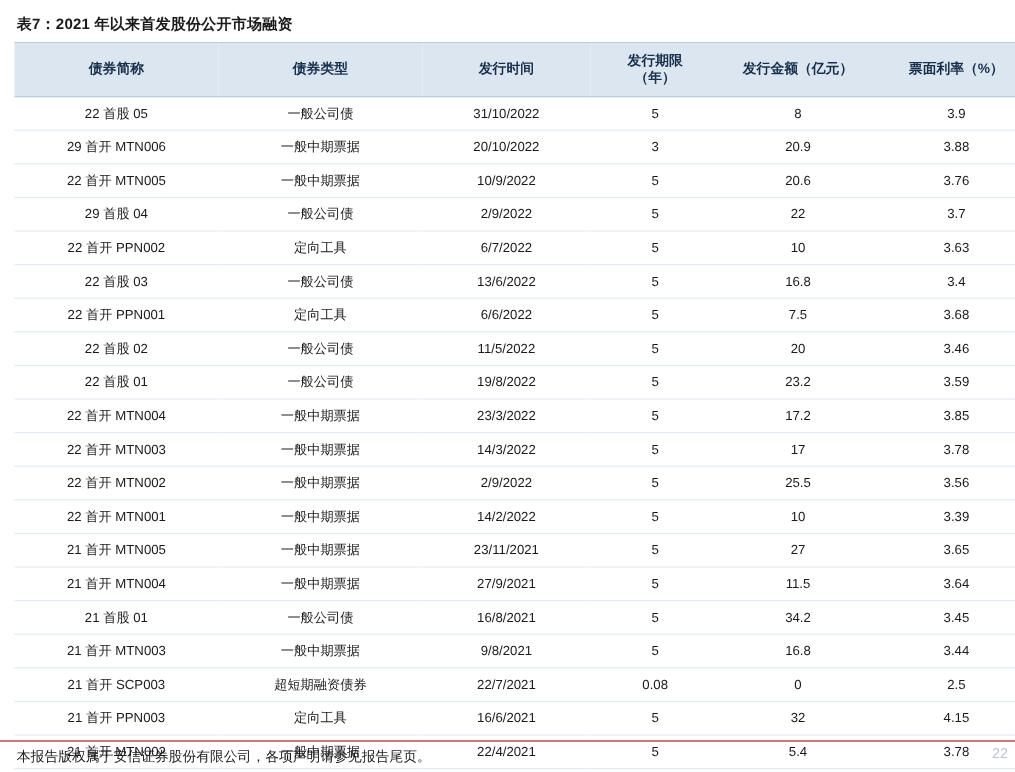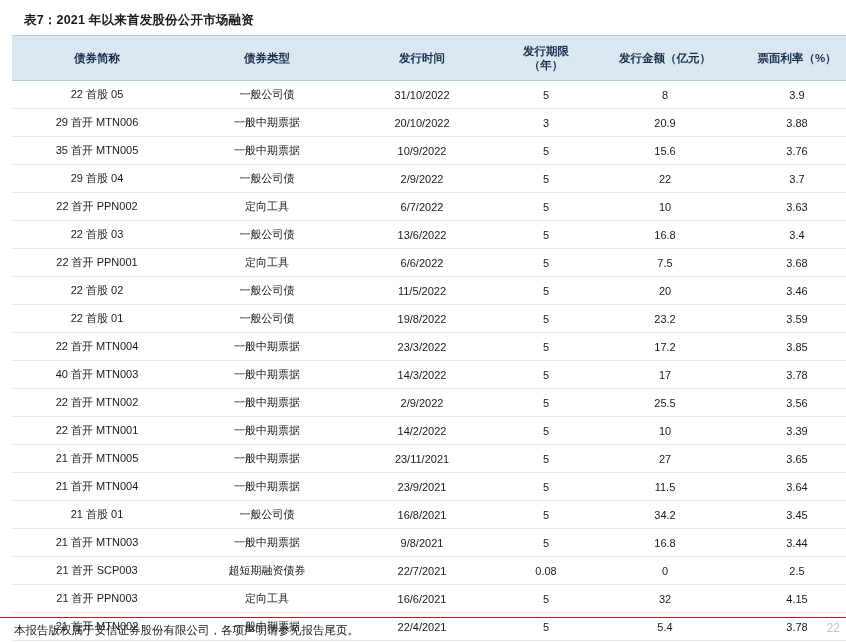--- a/index.html
+++ b/index.html
@@ -20,21 +20,21 @@
     height: 643px;
     position: relative;
     box-sizing: border-box;
     padding: 10px 12px 0 12px;
   }
   .table-title {
     font-size: 12.5px;
     font-weight: bold;
     color: #1a1a1a;
     letter-spacing: 0.2px;
-    margin: 2px 0 6px 12px;
+    margin: 2px 0 6px 2px;
     white-space: nowrap;
   }
   table.data {
     border-collapse: collapse;
     width: 822px;
     table-layout: fixed;
   }
   table.data thead th {
     background: #dce6f1;
     border-top: 1px solid #b9cbe0;
@@ -130,25 +130,25 @@
         </tr>
         <tr>
           <td>29 首开 MTN006</td>
           <td>一般中期票据</td>
           <td>20/10/2022</td>
           <td>3</td>
           <td>20.9</td>
           <td>3.88</td>
         </tr>
         <tr>
-          <td>35 首开 MTN005</td>
+          <td>22 首开 MTN005</td>
           <td>一般中期票据</td>
           <td>10/9/2022</td>
           <td>5</td>
-          <td>15.6</td>
+          <td>20.6</td>
           <td>3.76</td>
         </tr>
         <tr>
           <td>29 首股 04</td>
           <td>一般公司债</td>
           <td>2/9/2022</td>
           <td>5</td>
           <td>22</td>
           <td>3.7</td>
         </tr>
@@ -194,21 +194,21 @@
         </tr>
         <tr>
           <td>22 首开 MTN004</td>
           <td>一般中期票据</td>
           <td>23/3/2022</td>
           <td>5</td>
           <td>17.2</td>
           <td>3.85</td>
         </tr>
         <tr>
-          <td>40 首开 MTN003</td>
+          <td>22 首开 MTN003</td>
           <td>一般中期票据</td>
           <td>14/3/2022</td>
           <td>5</td>
           <td>17</td>
           <td>3.78</td>
         </tr>
         <tr>
           <td>22 首开 MTN002</td>
           <td>一般中期票据</td>
           <td>2/9/2022</td>
@@ -228,21 +228,21 @@
           <td>21 首开 MTN005</td>
           <td>一般中期票据</td>
           <td>23/11/2021</td>
           <td>5</td>
           <td>27</td>
           <td>3.65</td>
         </tr>
         <tr>
           <td>21 首开 MTN004</td>
           <td>一般中期票据</td>
-          <td>23/9/2021</td>
+          <td>27/9/2021</td>
           <td>5</td>
           <td>11.5</td>
           <td>3.64</td>
         </tr>
         <tr>
           <td>21 首股 01</td>
           <td>一般公司债</td>
           <td>16/8/2021</td>
           <td>5</td>
           <td>34.2</td>

